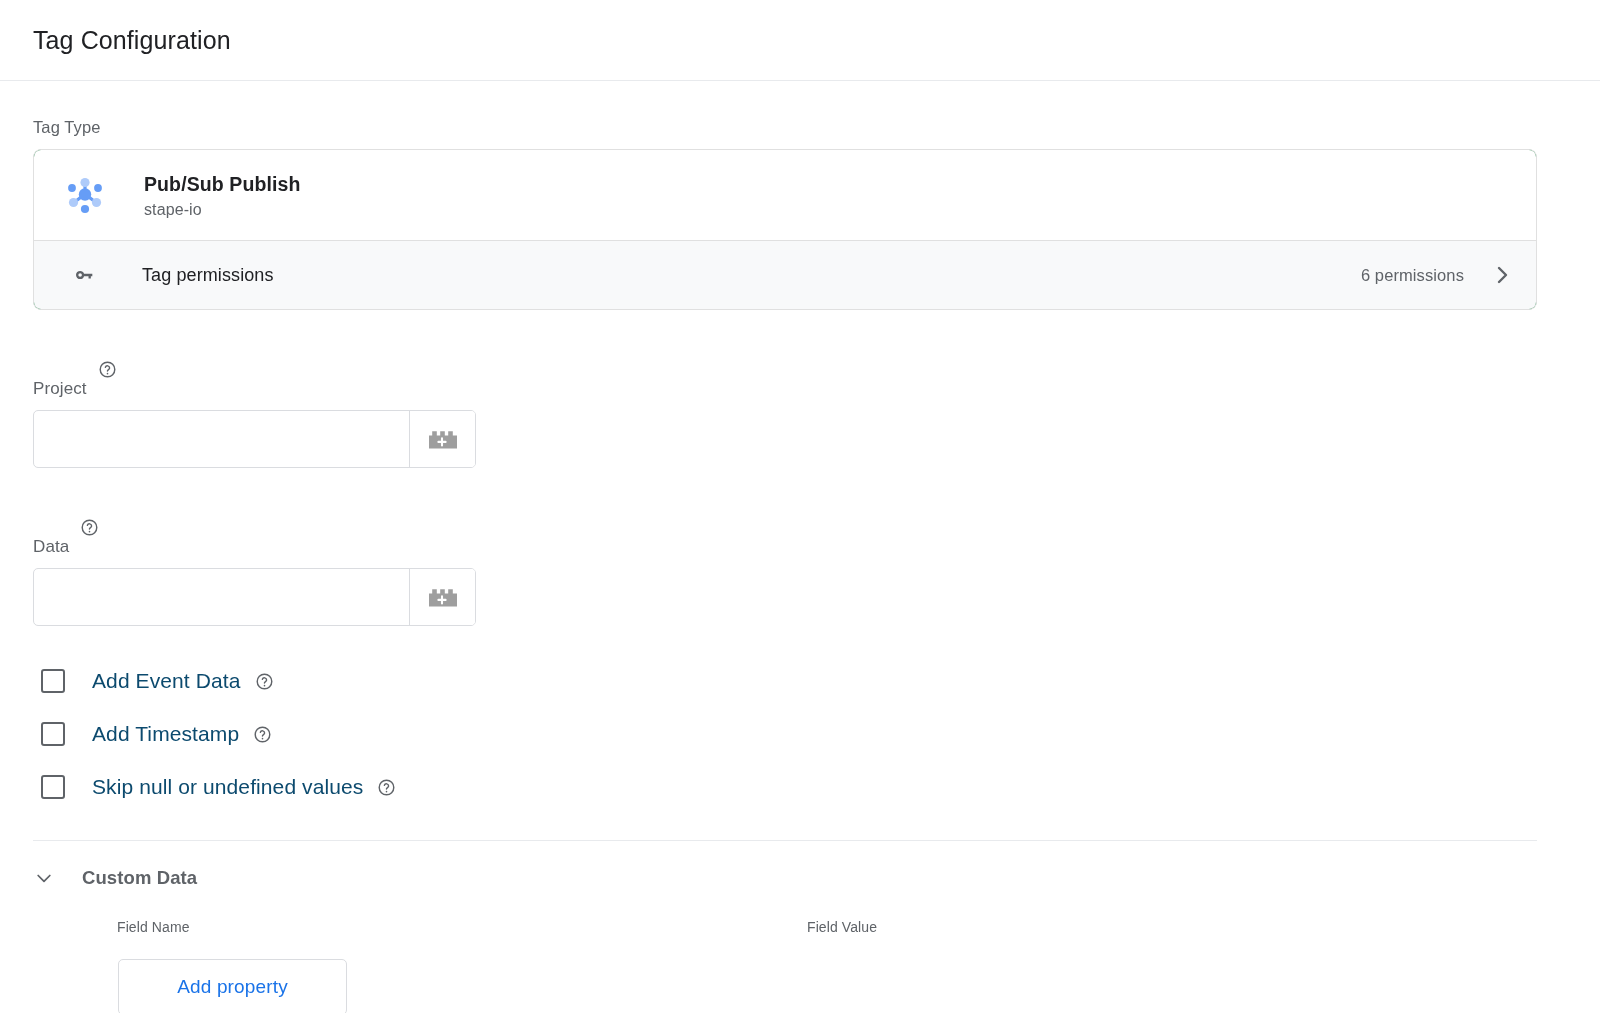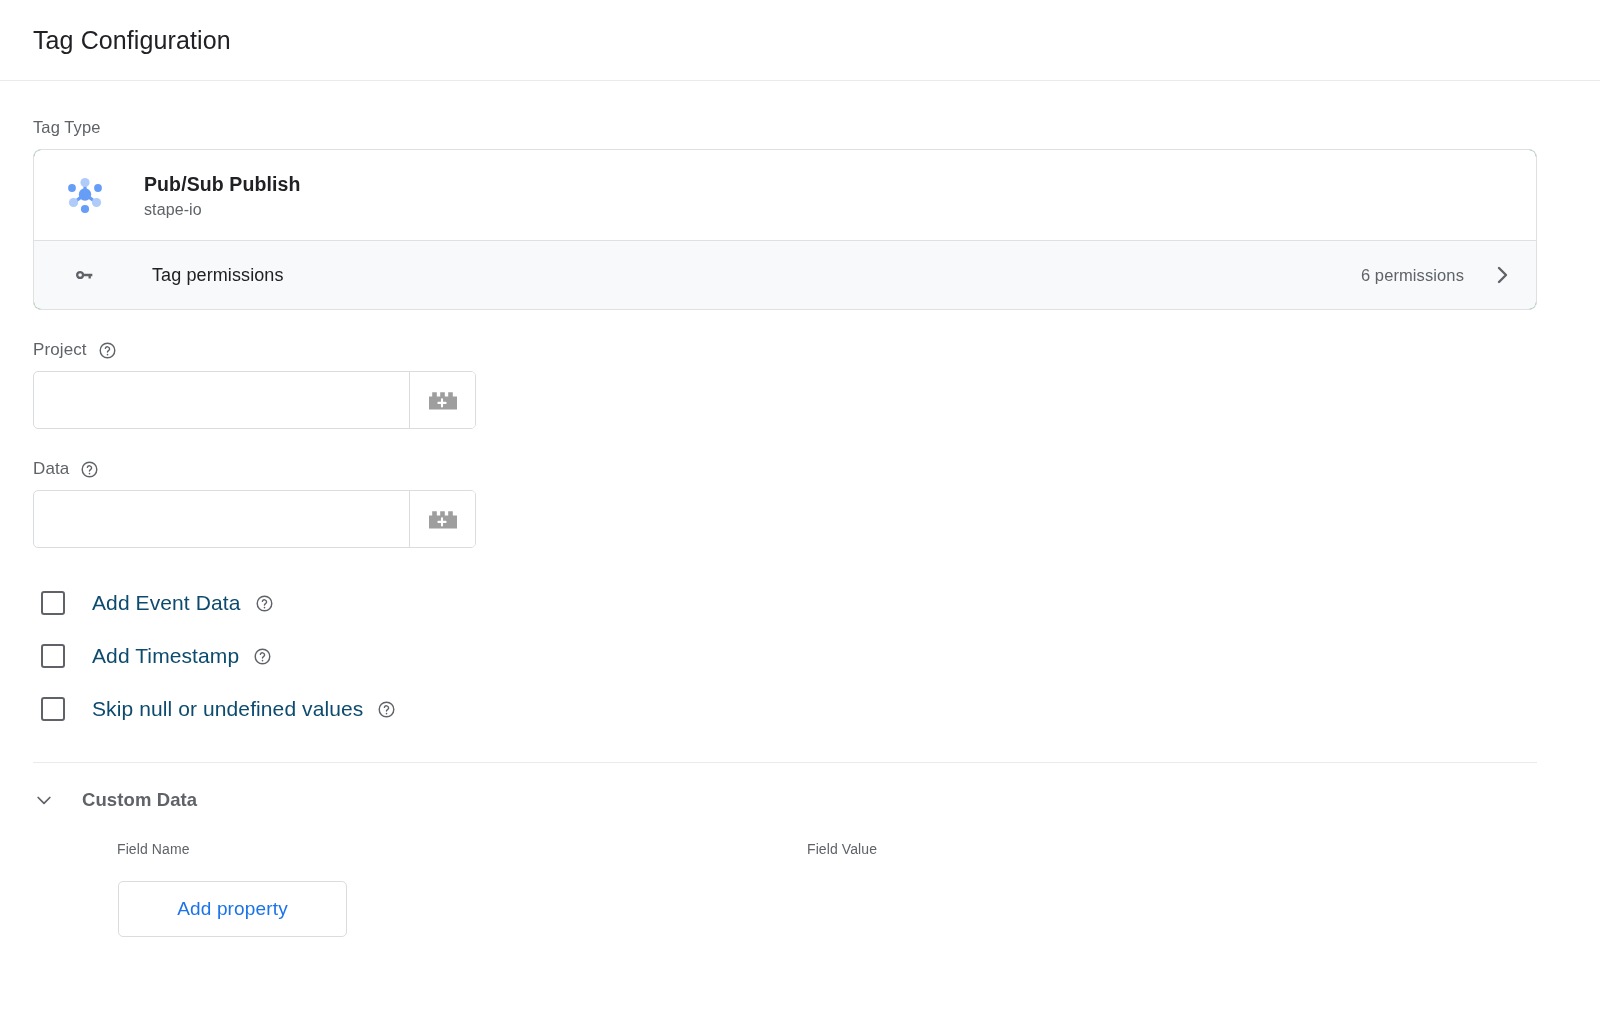--- a/index.html
+++ b/index.html
@@ -85,21 +85,21 @@
     cursor: pointer;
   }
   .perm-icon {
     width: 58px;
     min-width: 58px;
     display: flex;
     align-items: center;
     justify-content: center;
   }
   .perm-label {
-    margin-left: 38px;
+    margin-left: 28px;
     font-size: 18px;
     color: #202124;
     letter-spacing: 0.1px;
   }
   .perm-spacer { flex: 1; }
   .perm-count {
     font-size: 16.5px;
     color: #5f6368;
     margin-right: 26px;
     letter-spacing: 0.1px;
@@ -110,20 +110,21 @@
   .field-group { margin-top: 30px; }
   .field-label-row {
     display: flex;
     align-items: center;
     margin-bottom: 11px;
   }
   .field-label {
     font-size: 17px;
     color: #5f6368;
     letter-spacing: 0.1px;
+    margin-top: 39px;
   }
   .help-icon { margin-left: 11px; display: flex; align-items: center; cursor: pointer; }
 
   .input-combo {
     display: flex;
     width: 443px;
     height: 58px;
     border: 1px solid #dadce0;
     border-radius: 5px;
     overflow: hidden;

